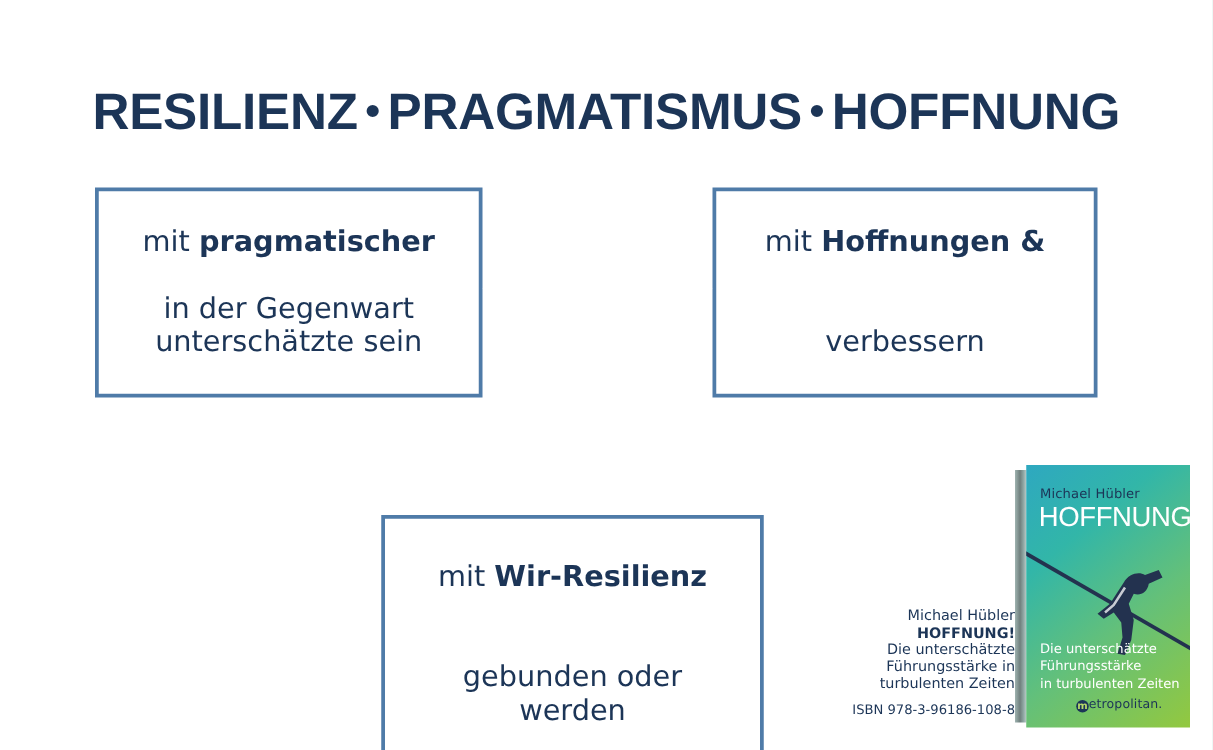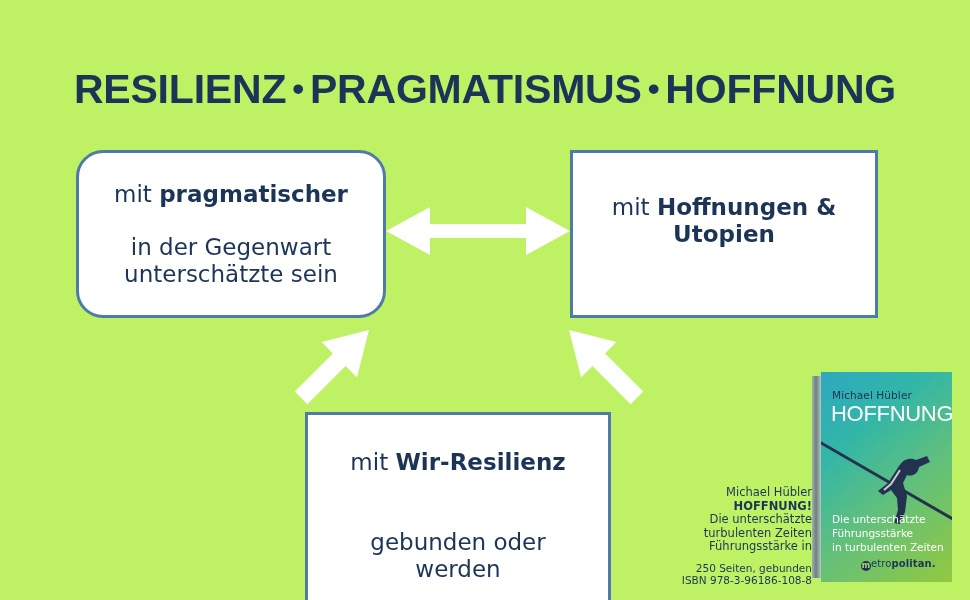--- a/index.html
+++ b/index.html
@@ -10,21 +10,21 @@
     width: 970px;
     height: 600px;
     overflow: hidden;
     background: #d3ece5;
     font-family: "DejaVu Sans", sans-serif;
   }
   #slide {
     position: relative;
     width: 970px;
     height: 600px;
-    background: #bef264;
+    background: #ffffff;
   }
 
   
   #title {
     position: absolute;
     left: 0;
     top: 66px;
     width: 970px;
     text-align: center;
     color: #1c3557;
@@ -55,21 +55,21 @@
     color: #1c3557;
     font-family: "DejaVu Sans", sans-serif;
     font-size: 23px;
     line-height: 1.16;
   }
   .box .inner { padding: 0 10px; }
   .box b { font-weight: bold; }
 
   #box-improvisation {
     left: 76px;  top: 150px;
-    width: 310px; height: 168px; border-radius: 27px;
+    width: 310px; height: 168px;
   }
   #box-hoffnungen {
     left: 570px; top: 150px;
     width: 308px; height: 168px;
   }
   #box-resilienz {
     left: 305px; top: 412px;
     width: 306px; height: 208px;
   }
 
@@ -171,21 +171,21 @@
     border-radius: 50%;
     background: #1c3557;
     color: #b6d96a;
     font-size: 8px;
     line-height: 10px;
     text-align: center;
     vertical-align: -1px;
     margin-right: 0px;
     font-weight: bold;
   }
-  .bc-logo .b { font-weight: bold; text-align: center; }
+  .bc-logo .b { font-weight: normal; text-align: center; }
   #book-face .figure { position: absolute; left: 48px; top: 78px; }
 </style>
 </head>
 <body>
 
 <div id="slide">
 
   <div id="title">
     <span>RESILIENZ</span><span class="sep">•</span><span>PRAGMATISMUS</span><span class="sep">•</span><span>HOFFNUNG</span>
   </div>
@@ -195,22 +195,23 @@
       <span>mit </span><b>pragmatischer</b><br>
       <br>
       <span>in der Gegenwart</span><br>
       <span>unterschätzte sein</span>
     </div>
   </div>
 
   <div class="box" id="box-hoffnungen">
     <div class="inner">
       <span>mit </span><b>Hoffnungen &amp;</b><br>
-      <b>Utopien</b><br>
-      <br>
+      <br>
+      <br>
+      <span>verbessern</span>
     </div>
   </div>
 
   <div class="box" id="box-resilienz">
     <div class="inner">
       <span>mit </span><b>Wir-Resilienz</b><br>
       <br>
       <br>
       <span>gebunden oder</span><br>
       <span>werden</span>
@@ -230,24 +231,23 @@
   <svg class="arrow-svg" id="arrow-right-diag" width="110" height="104" viewBox="0 0 110 104">
     <g transform="rotate(135 55 52)">
       <polygon points="55,100 30,58 46,58 46,4 64,4 64,58 80,58" fill="#ffffff"></polygon>
     </g>
   </svg>
 
   <div id="book-credit">
     <div>Michael Hübler</div>
     <div class="strong">HOFFNUNG!</div>
     <div>Die unterschätzte</div>
+    <div>Führungsstärke in</div>
     <div>turbulenten Zeiten</div>
-    <div>Führungsstärke in</div>
     <div class="meta">
-      <div>250 Seiten, gebunden</div>
       <div>ISBN 978-3-96186-108-8</div>
     </div>
   </div>
 
   <div id="book-cover">
     <div id="book-spine"></div>
     <div id="book-face">
       <div class="rope"></div>
       <svg class="figure" width="62" height="76" viewBox="0 0 62 76">
         <path d="M30 16 C34 9 42 7 47 10 L58 6 L61 12 L50 17 C49 24 43 27 38 25

